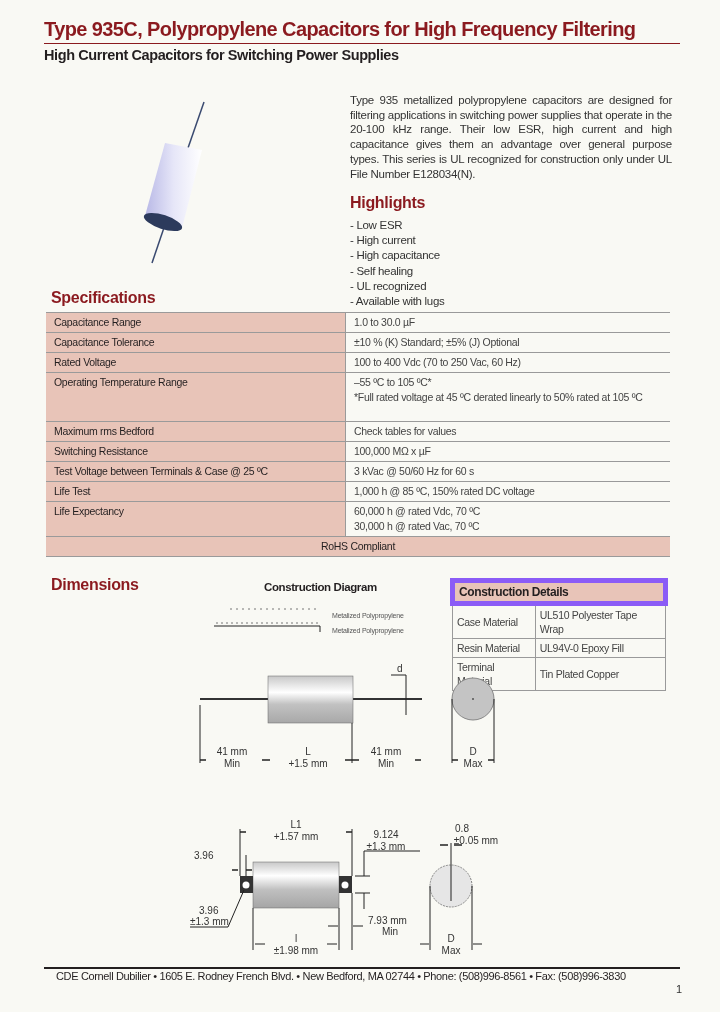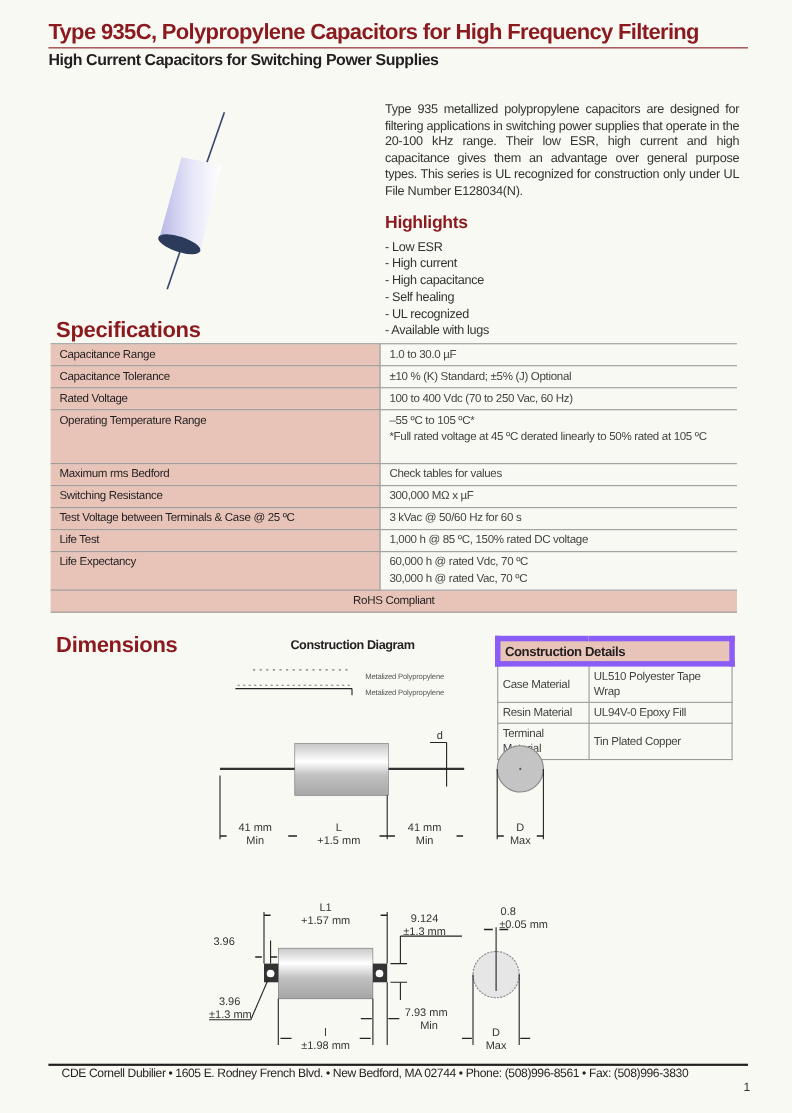--- a/index.html
+++ b/index.html
@@ -15,21 +15,21 @@
   .title-rule { left:44px; top:43px; width:636px; height:0; border-top:1.5px solid #8b1a1f; }
   .subtitle { left:44px; top:47px; font-size:14.5px; font-weight:bold; color:#231f20; letter-spacing:-0.4px; white-space:nowrap; }
 
   .intro {
     left:350px; top:93px; width:322px; font-size:11.5px; line-height:14.7px; text-align:justify; color:#333;
     letter-spacing:-0.25px;
   }
   .highlights-title { left:350px; top:194px; font-size:16px; font-weight:bold; color:#8b1a1f; letter-spacing:-0.3px; }
   .highlights { left:350px; top:218px; margin:0; padding:0; list-style:none; font-size:11.5px; line-height:15.2px; color:#333; letter-spacing:-0.3px; }
 
-  .section-title { font-size:20px; font-weight:bold; color:#8b1a1f; letter-spacing:-0.3px; }
+  .section-title { font-size:16px; font-weight:bold; color:#8b1a1f; letter-spacing:-0.3px; }
 
   
   .specs { left:46px; top:312px; width:624px; border-collapse:collapse; font-size:10.5px; letter-spacing:-0.3px; }
   .specs td { border-top:1px solid #9a9a9a; border-bottom:1px solid #9a9a9a; padding:2px 8px; vertical-align:top; line-height:15px; }
   .specs td.label { background:#e8c4b8; width:283px; border-right:1px solid #9a9a9a; color:#231f20; }
   .specs td.value { background:#f9f9f4; color:#444; }
   .specs td.full { background:#e8c4b8; text-align:center; color:#231f20; }
 
   .cd-title { left:264px; top:581px; font-size:11.5px; font-weight:bold; letter-spacing:-0.4px; }
   .layer-label { font-size:7px; color:#555; letter-spacing:-0.2px; }
@@ -97,21 +97,21 @@
           <div>–55 ºC to 105 ºC*</div>
           <div>*Full rated voltage at 45 ºC   derated linearly to 50% rated at 105 ºC</div>
         </td>
       </tr>
   <tr>
         <td class="label">Maximum rms Bedford</td>
         <td class="value">Check tables for values</td>
       </tr>
   <tr>
         <td class="label">Switching Resistance</td>
-        <td class="value">300,000 MΩ x µF</td>
+        <td class="value">100,000 MΩ x µF</td>
       </tr>
   <tr>
         <td class="label">Test Voltage between Terminals &amp; Case  @ 25 ºC</td>
         <td class="value">3 kVac @ 50/60 Hz  for 60 s</td>
       </tr>
   <tr>
         <td class="label">Life Test</td>
         <td class="value">1,000 h @ 85 ºC, 150% rated DC voltage</td>
       </tr>
   <tr>

